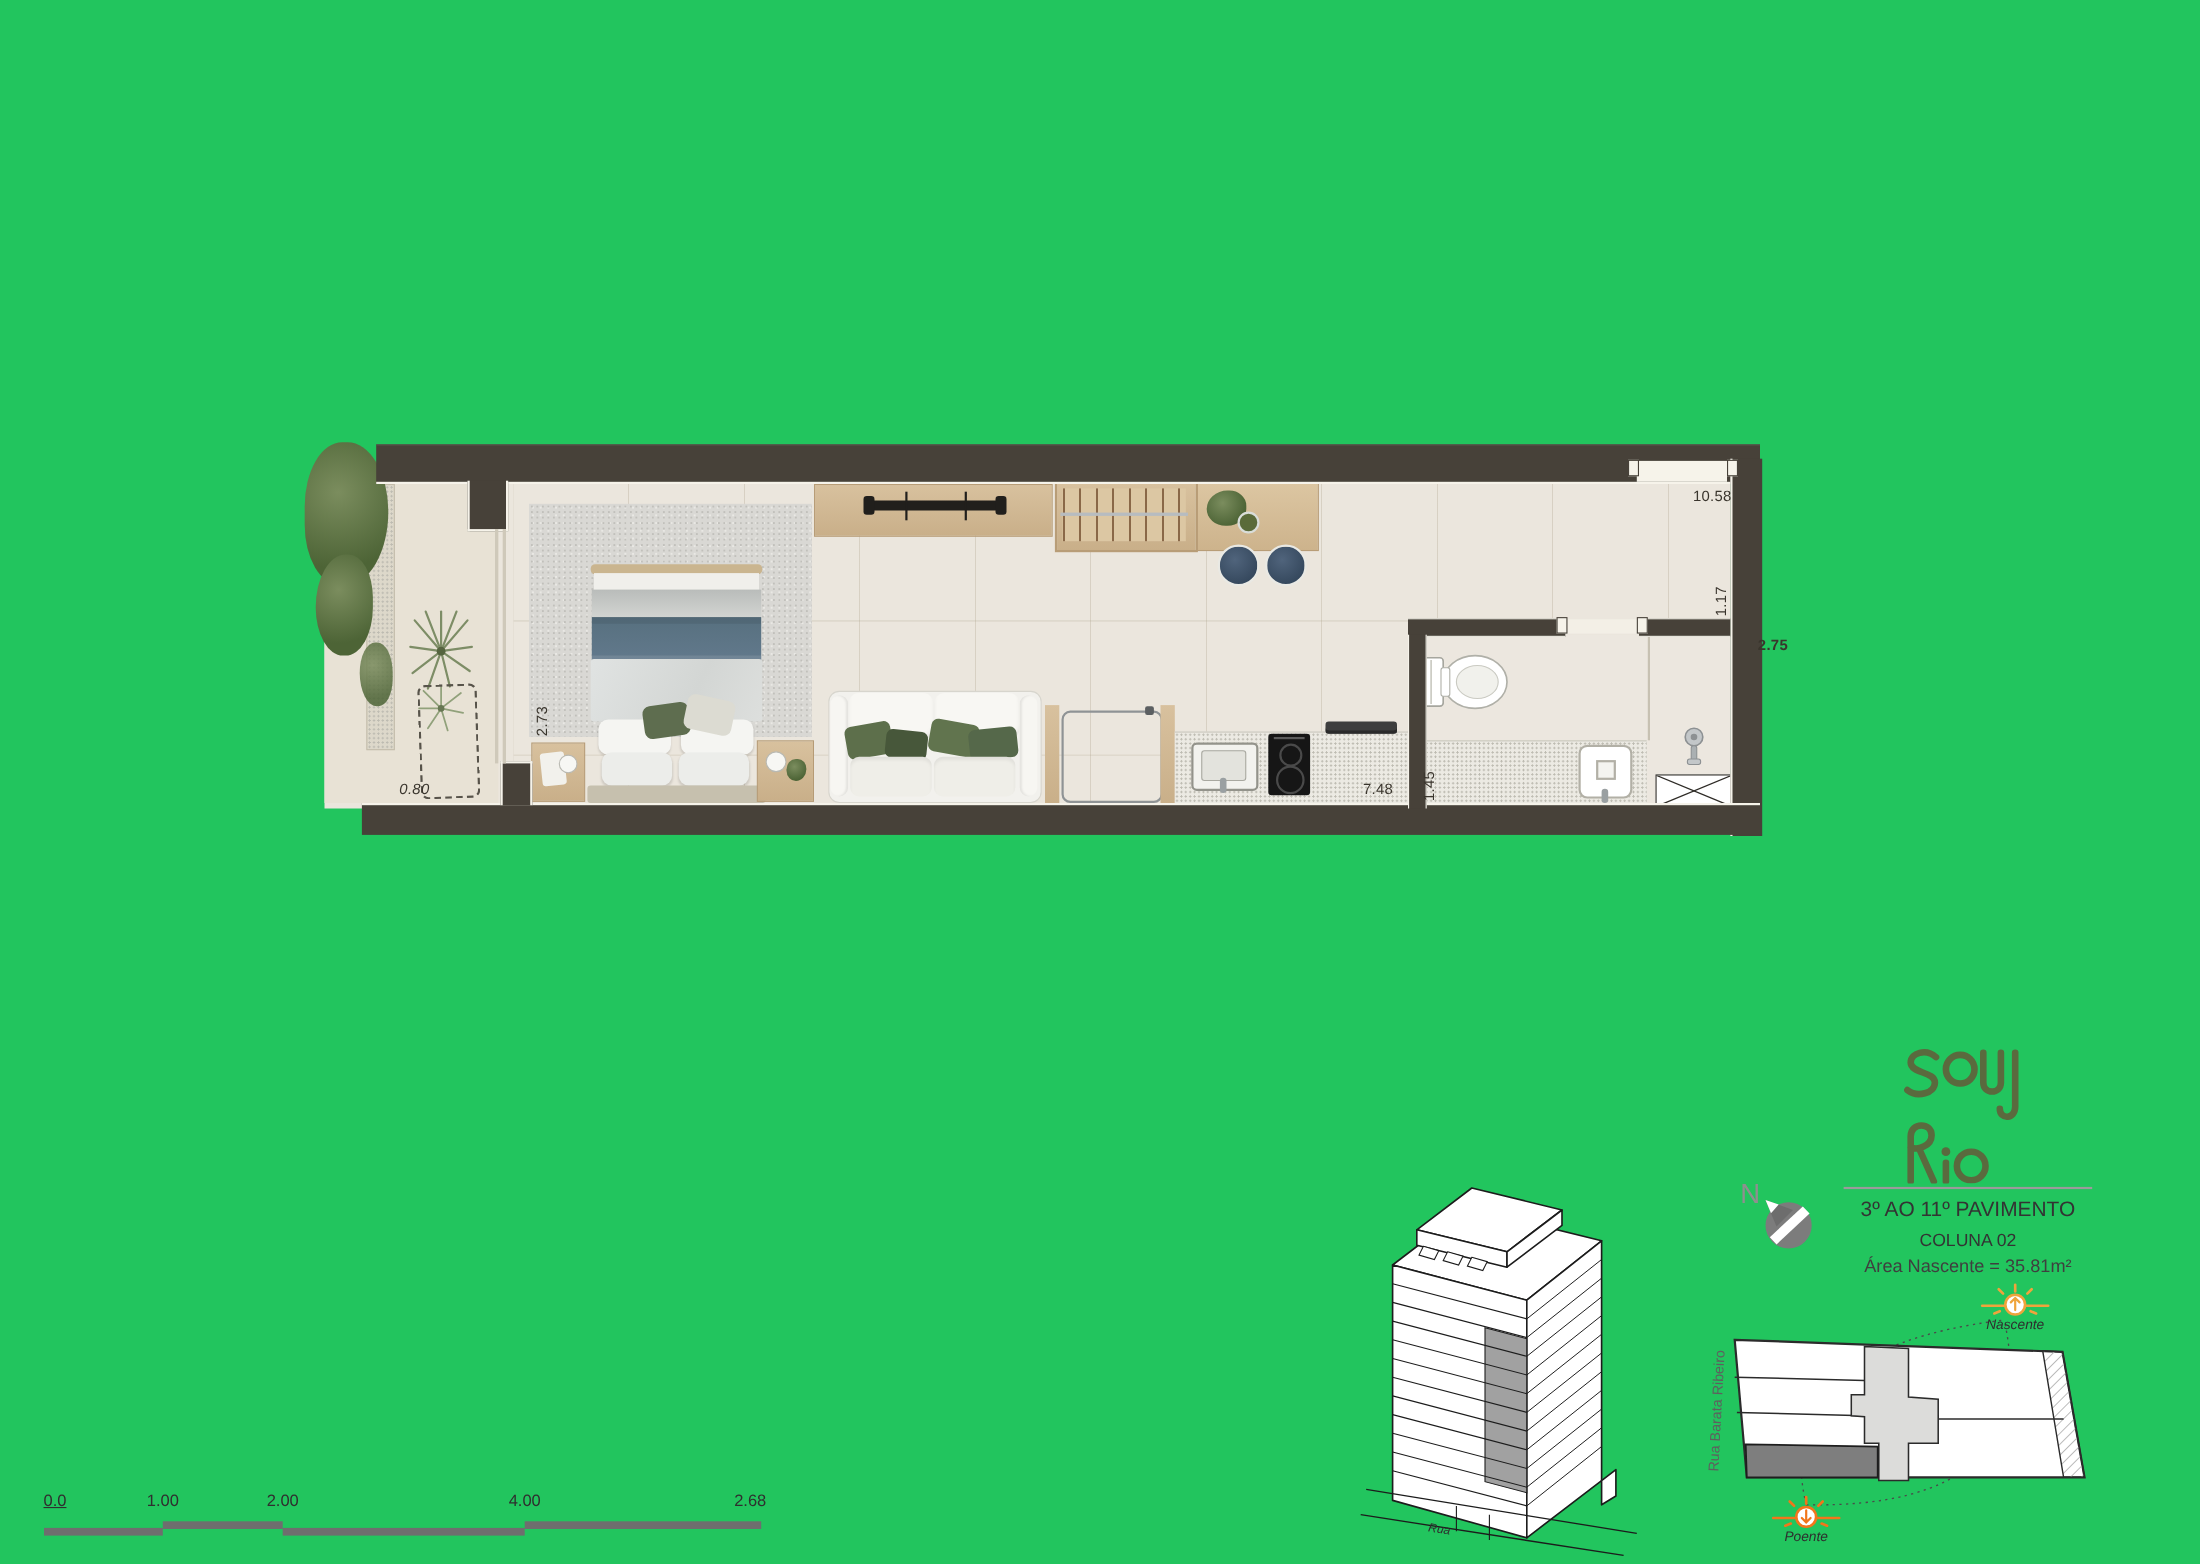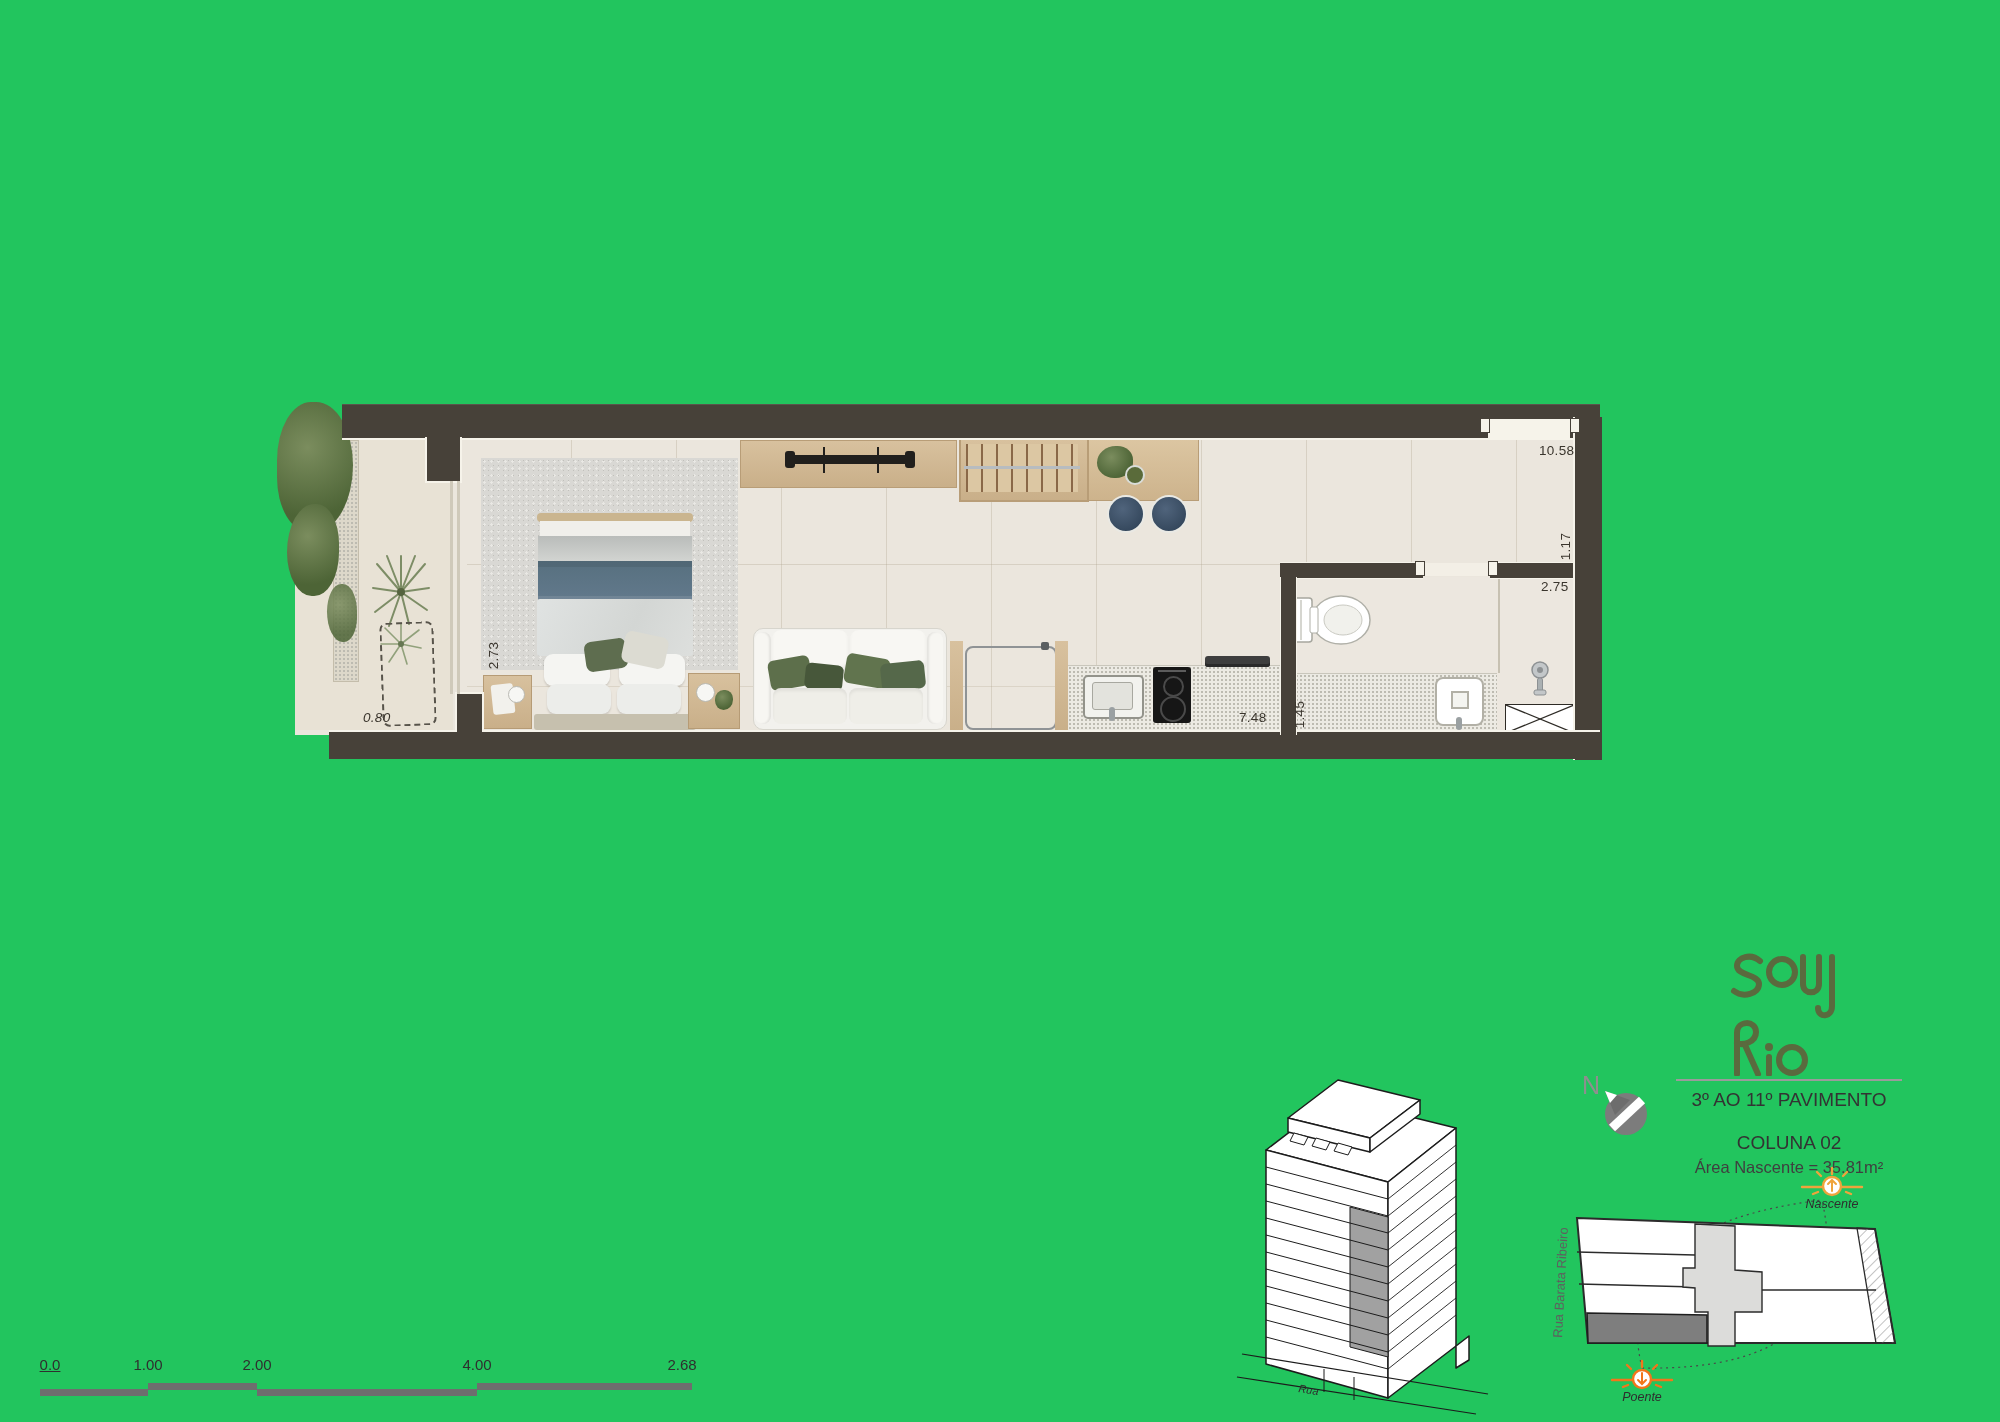--- a/index.html
+++ b/index.html
@@ -187,21 +187,21 @@
     <div class="abs" style="left:1201px;top:15px;width:82px;height:19px;background:#f6f3ea;"></div>
     <div class="jamb" style="left:1193px;top:14px;"></div>
     <div class="jamb" style="left:1283px;top:14px;"></div>
 
     <div class="abs" style="left:1136px;top:159px;width:67px;height:13px;background:#f3efe6;"></div>
     <div class="jamb" style="left:1128px;top:157px;"></div>
     <div class="jamb" style="left:1201px;top:157px;"></div>
 
     <div class="dim" style="left:1252px;top:39px;">10.58</div>
     <div class="dim vdim" style="left:1258px;top:135px;width:40px;text-align:center;">1.17</div>
-    <div class="dim" style="left:1254px;top:175px;">2.75</div>
+    <div class="dim" style="left:1311px;top:175px;font-weight:bold;">2.75</div>
     <div class="dim" style="left:952px;top:306px;">7.48</div>
     <div class="dim vdim" style="left:992px;top:303px;width:40px;text-align:center;">1.45</div>
     <div class="dim vdim" style="left:186px;top:244px;width:40px;text-align:center;">2.73</div>
     <div class="dim" style="left:76px;top:306px;font-style:italic;">0.80</div>
   </div>
 
   <div class="abs" style="left:24px;top:1352px;width:690px;height:68px;">
     <div class="tick" style="left:26px;text-decoration:underline;">0.0</div>
     <div class="tick" style="left:124px;">1.00</div>
     <div class="tick" style="left:233px;">2.00</div>
@@ -284,21 +284,21 @@
       <path d="M 23,97 L 36,126"></path>
       <path d="M 47,109 V 126"></path>
       <circle cx="70" cy="112" r="13"></circle>
     </g>
     <circle cx="47" cy="99" r="4" fill="#5a6a3e"></circle>
   </svg>
 
   <div class="abs" style="left:1676px;top:1079px;width:226px;">
     <div style="width:226px;height:2px;background:#9b9b9b;"></div>
     <div class="title-line" style="margin-top:8px;font-size:19px;">3º AO 11º PAVIMENTO</div>
-    <div class="title-line" style="margin-top:21px;font-size:19px;">COLUNA 02</div>
+    <div class="title-line" style="margin-top:9px;font-size:16px;">COLUNA 02</div>
     <div class="title-line" style="margin-top:4px;font-size:16.5px;color:#3f3f3f;">Área Nascente = 35.81m²</div>
   </div>
 
   <svg class="abs" style="left:1530px;top:1160px;" width="400" height="262" viewBox="0 0 400 262">
     <defs>
       <pattern id="hatch" width="7" height="7" patternTransform="rotate(45)" patternUnits="userSpaceOnUse">
         <line x1="0" y1="0" x2="0" y2="7" stroke="#b2b2b2" stroke-width="1.6"></line>
       </pattern>
     </defs>
 

